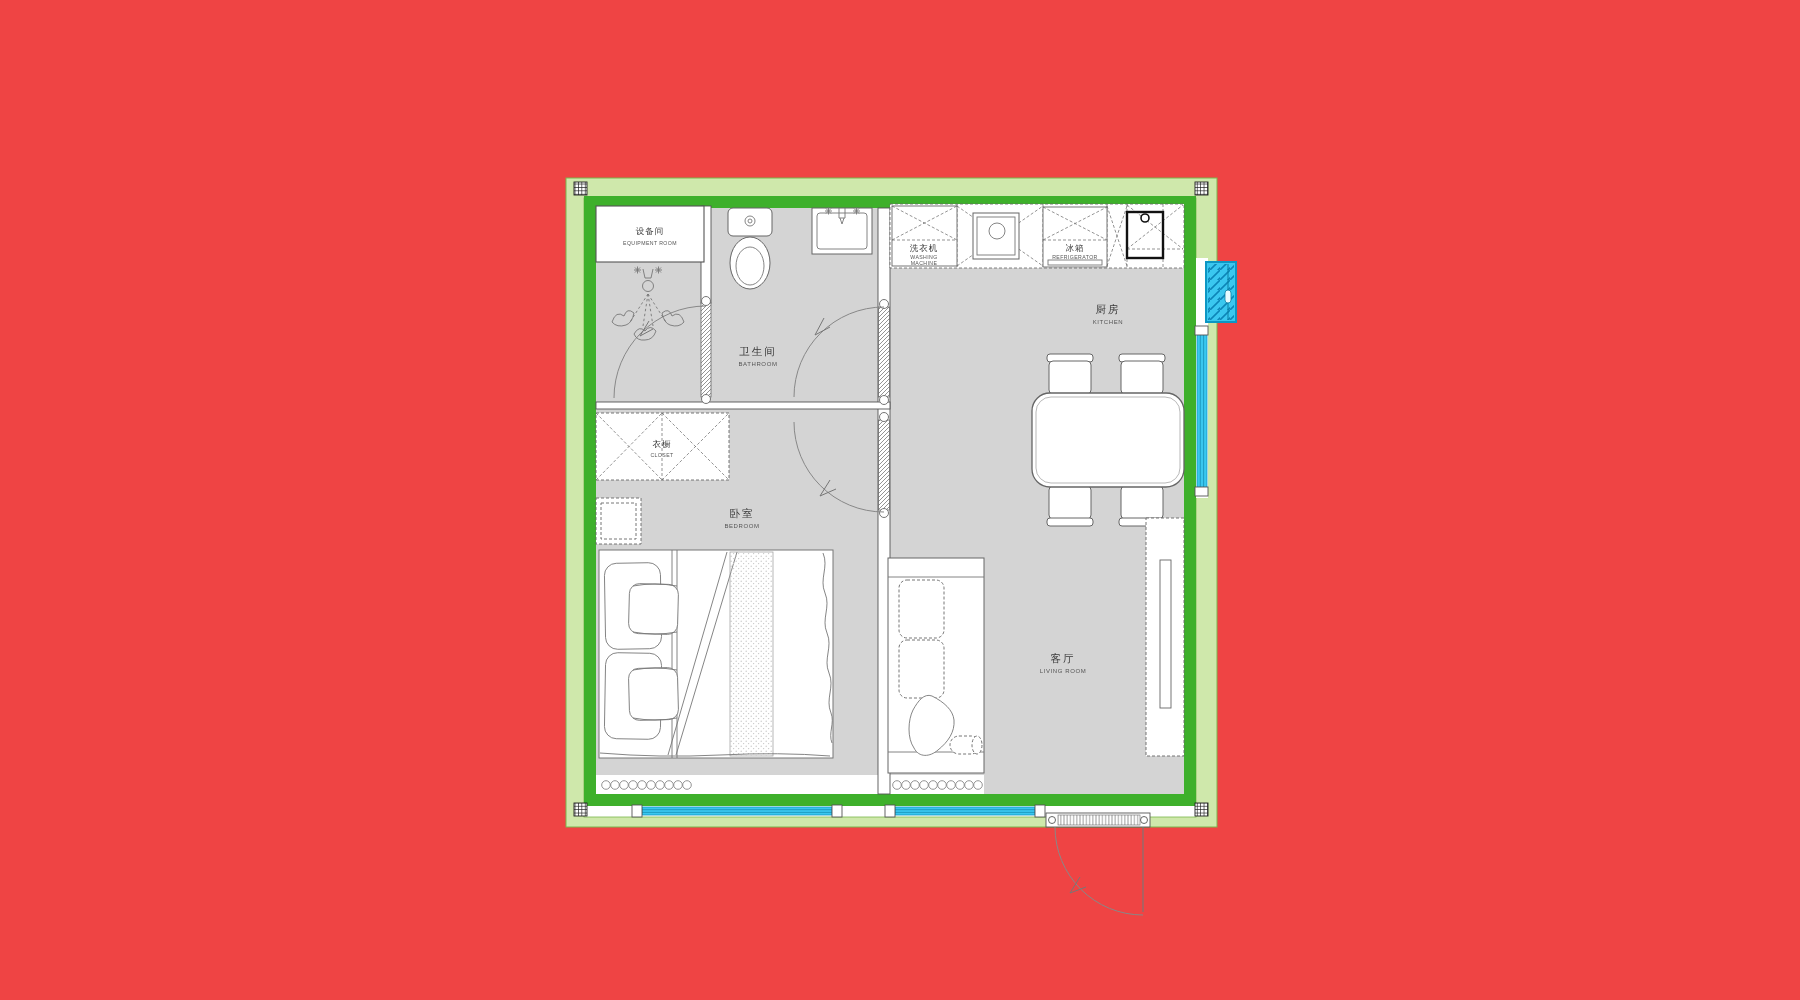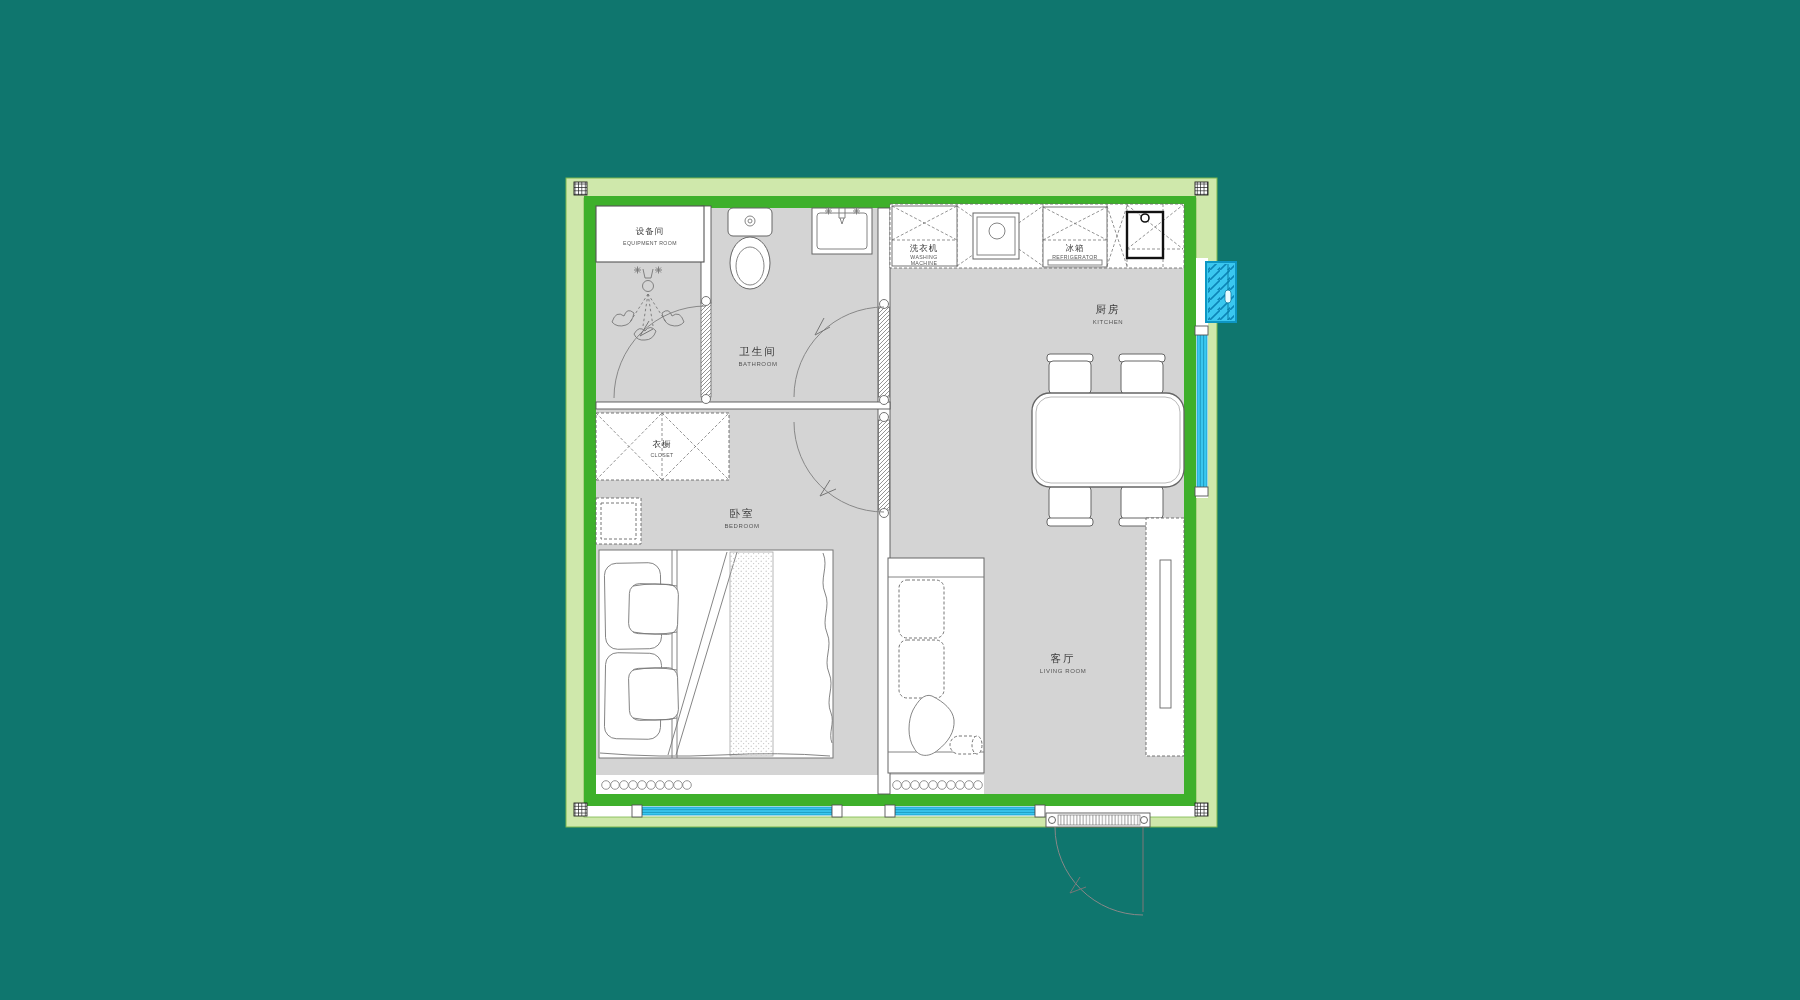--- a/index.html
+++ b/index.html
@@ -1,16 +1,16 @@
 <!DOCTYPE html>
 <html><head>
 <meta charset="utf-8">
 <style>
   html,body{margin:0;padding:0;background:#fff;}
-  #canvas{position:relative;width:1800px;height:1000px;background:#0f766e;overflow:hidden;
+  #canvas{position:relative;width:1800px;height:1000px;background:#ef4444;overflow:hidden;
           font-family:"Liberation Sans",sans-serif;}
   svg text{font-family:"Liberation Sans","DejaVu Sans",sans-serif;fill:#3a3a3a;text-anchor:middle;}
   .lbl-zh{font-size:10.5px;letter-spacing:2px;}
   .lbl-en{font-size:6px;letter-spacing:0.6px;fill:#555;}
   .lbl-zh-sm{font-size:8.5px;letter-spacing:1px;}
   .lbl-en-sm{font-size:5.2px;letter-spacing:0.4px;fill:#555;}
   .wall{fill:#ffffff;stroke:#555;stroke-width:0.9;}
   .furn{fill:#ffffff;stroke:#666;stroke-width:1;}
   .furn-d{fill:#ffffff;stroke:#666;stroke-width:0.9;stroke-dasharray:3 2;}
   .sk{fill:none;stroke:#777;stroke-width:0.9;}

